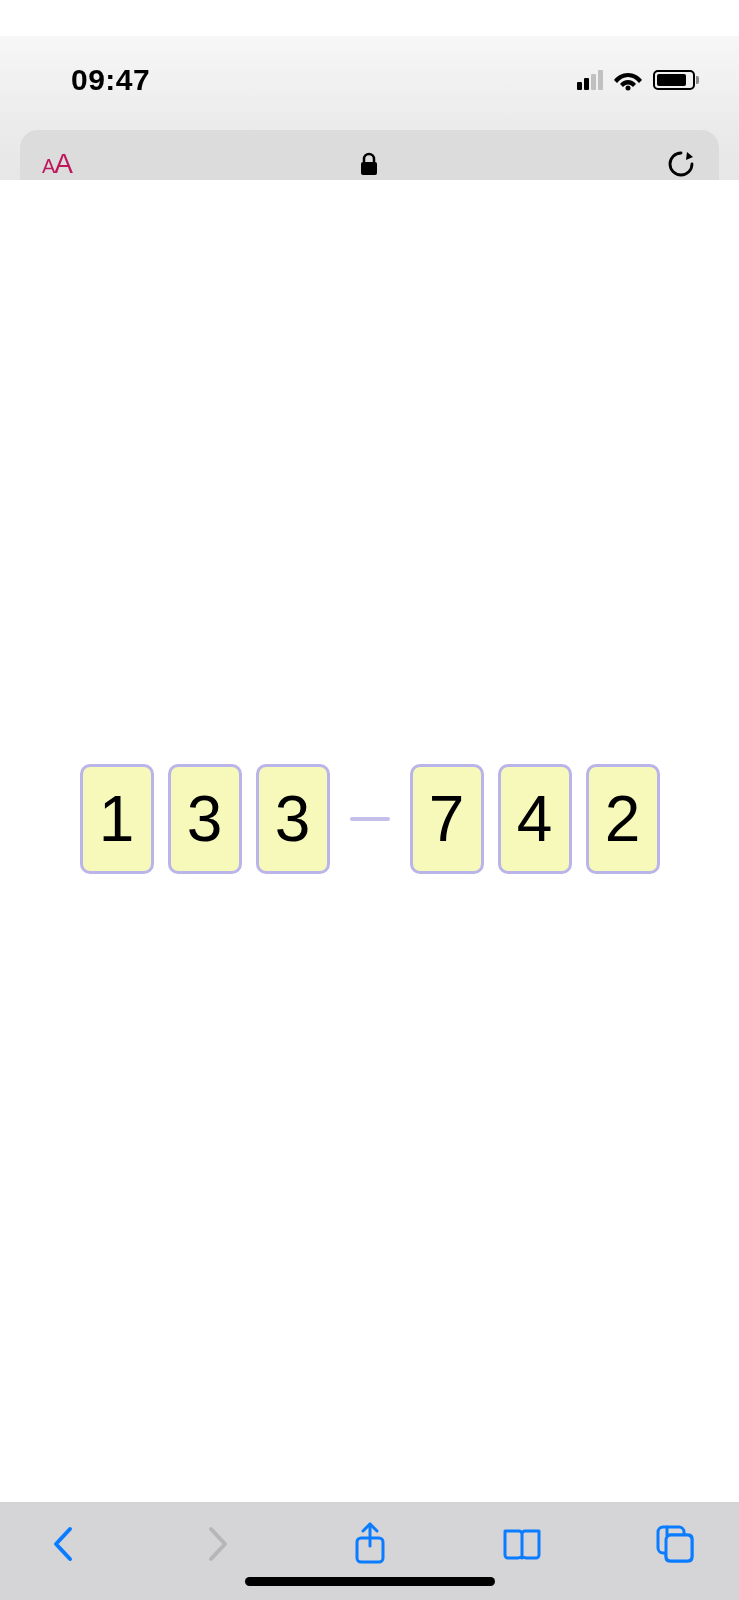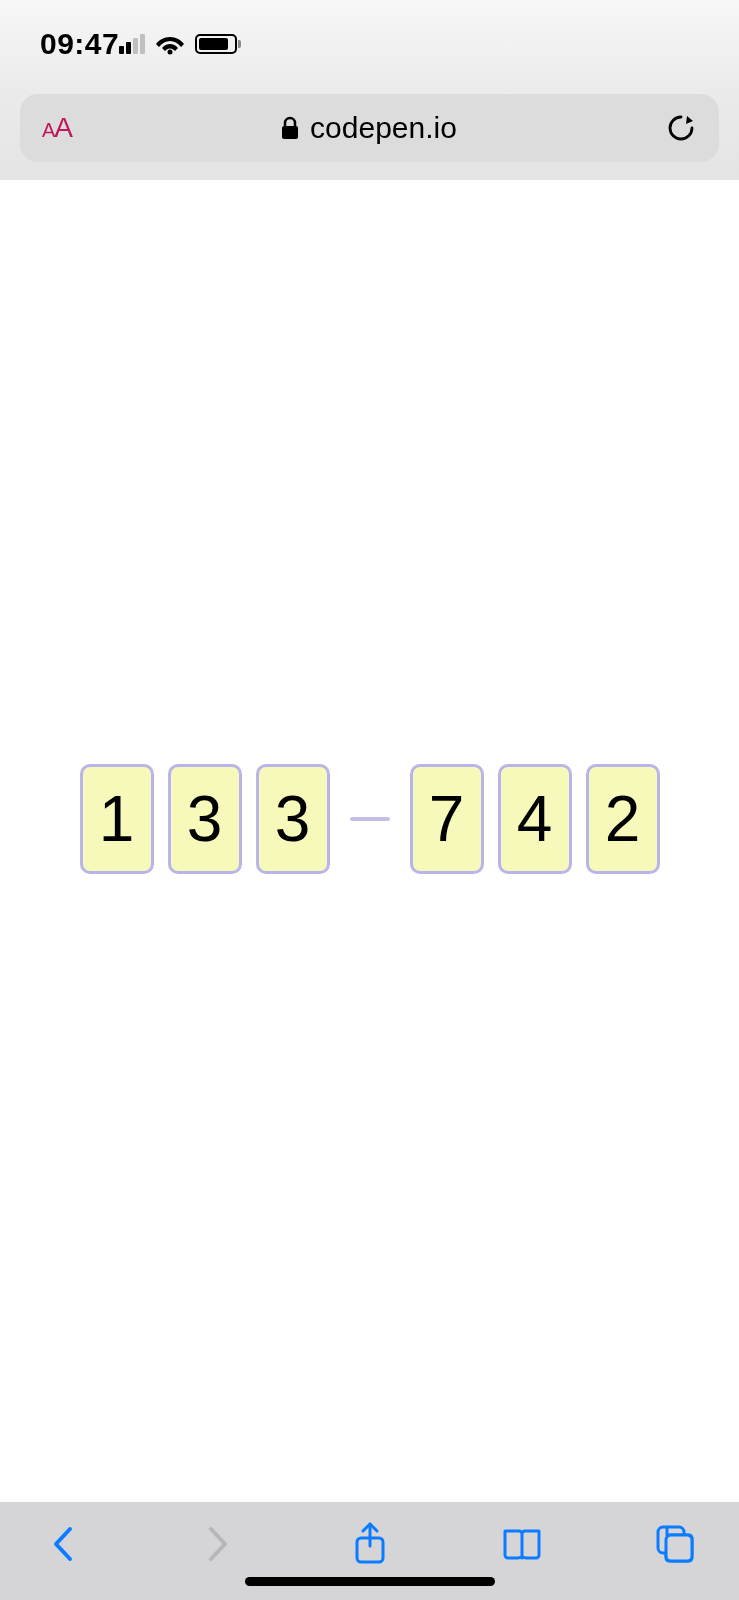--- a/index.html
+++ b/index.html
@@ -13,22 +13,23 @@
       background: #ffffff;
       font-family: -apple-system, BlinkMacSystemFont, "Helvetica Neue", Arial, sans-serif;
       overflow: hidden;
       position: relative;
     }
     .status-bar {
       height: 88px;
       background: linear-gradient(to bottom, #f7f7f7, #ebebeb);
       display: flex;
       align-items: center;
-      justify-content: flex-start;
-      padding: 0 40px 0 40px;
+      justify-content: space-between;
+      padding: 0 40px 0 71px;
+      margin-top: 36px;
     }
     .status-time {
       font-size: 30px;
       font-weight: 600;
       color: #000;
       letter-spacing: 0.5px;
     }
     .status-icons {
       display: flex;
       align-items: center;
@@ -213,21 +214,20 @@
     <div class="aa-button">
       <span class="small-a">A</span><span>A</span>
     </div>
     <div class="address-center">
       <span>
         <svg class="lock-svg" width="20" height="24" viewBox="0 0 20 24">
           <rect x="2" y="10" width="16" height="13" rx="2" fill="#000"></rect>
           <path d="M5 10 V7 a5 5 0 0 1 10 0 V10" fill="none" stroke="#000" stroke-width="2.5"></path>
         </svg>
       </span>
-      <span class="url-text">codepen.io</span>
     </div>
     <div class="reload-button">
       <svg width="32" height="32" viewBox="0 0 32 32">
         <path d="M 16 5 A 11 11 0 1 0 27 16" fill="none" stroke="#000" stroke-width="2.8" stroke-linecap="round"></path>
         <path d="M 22 4 L 28 9 L 21 12 Z" fill="#000"></path>
       </svg>
     </div>
   </div>
 </div>
 

